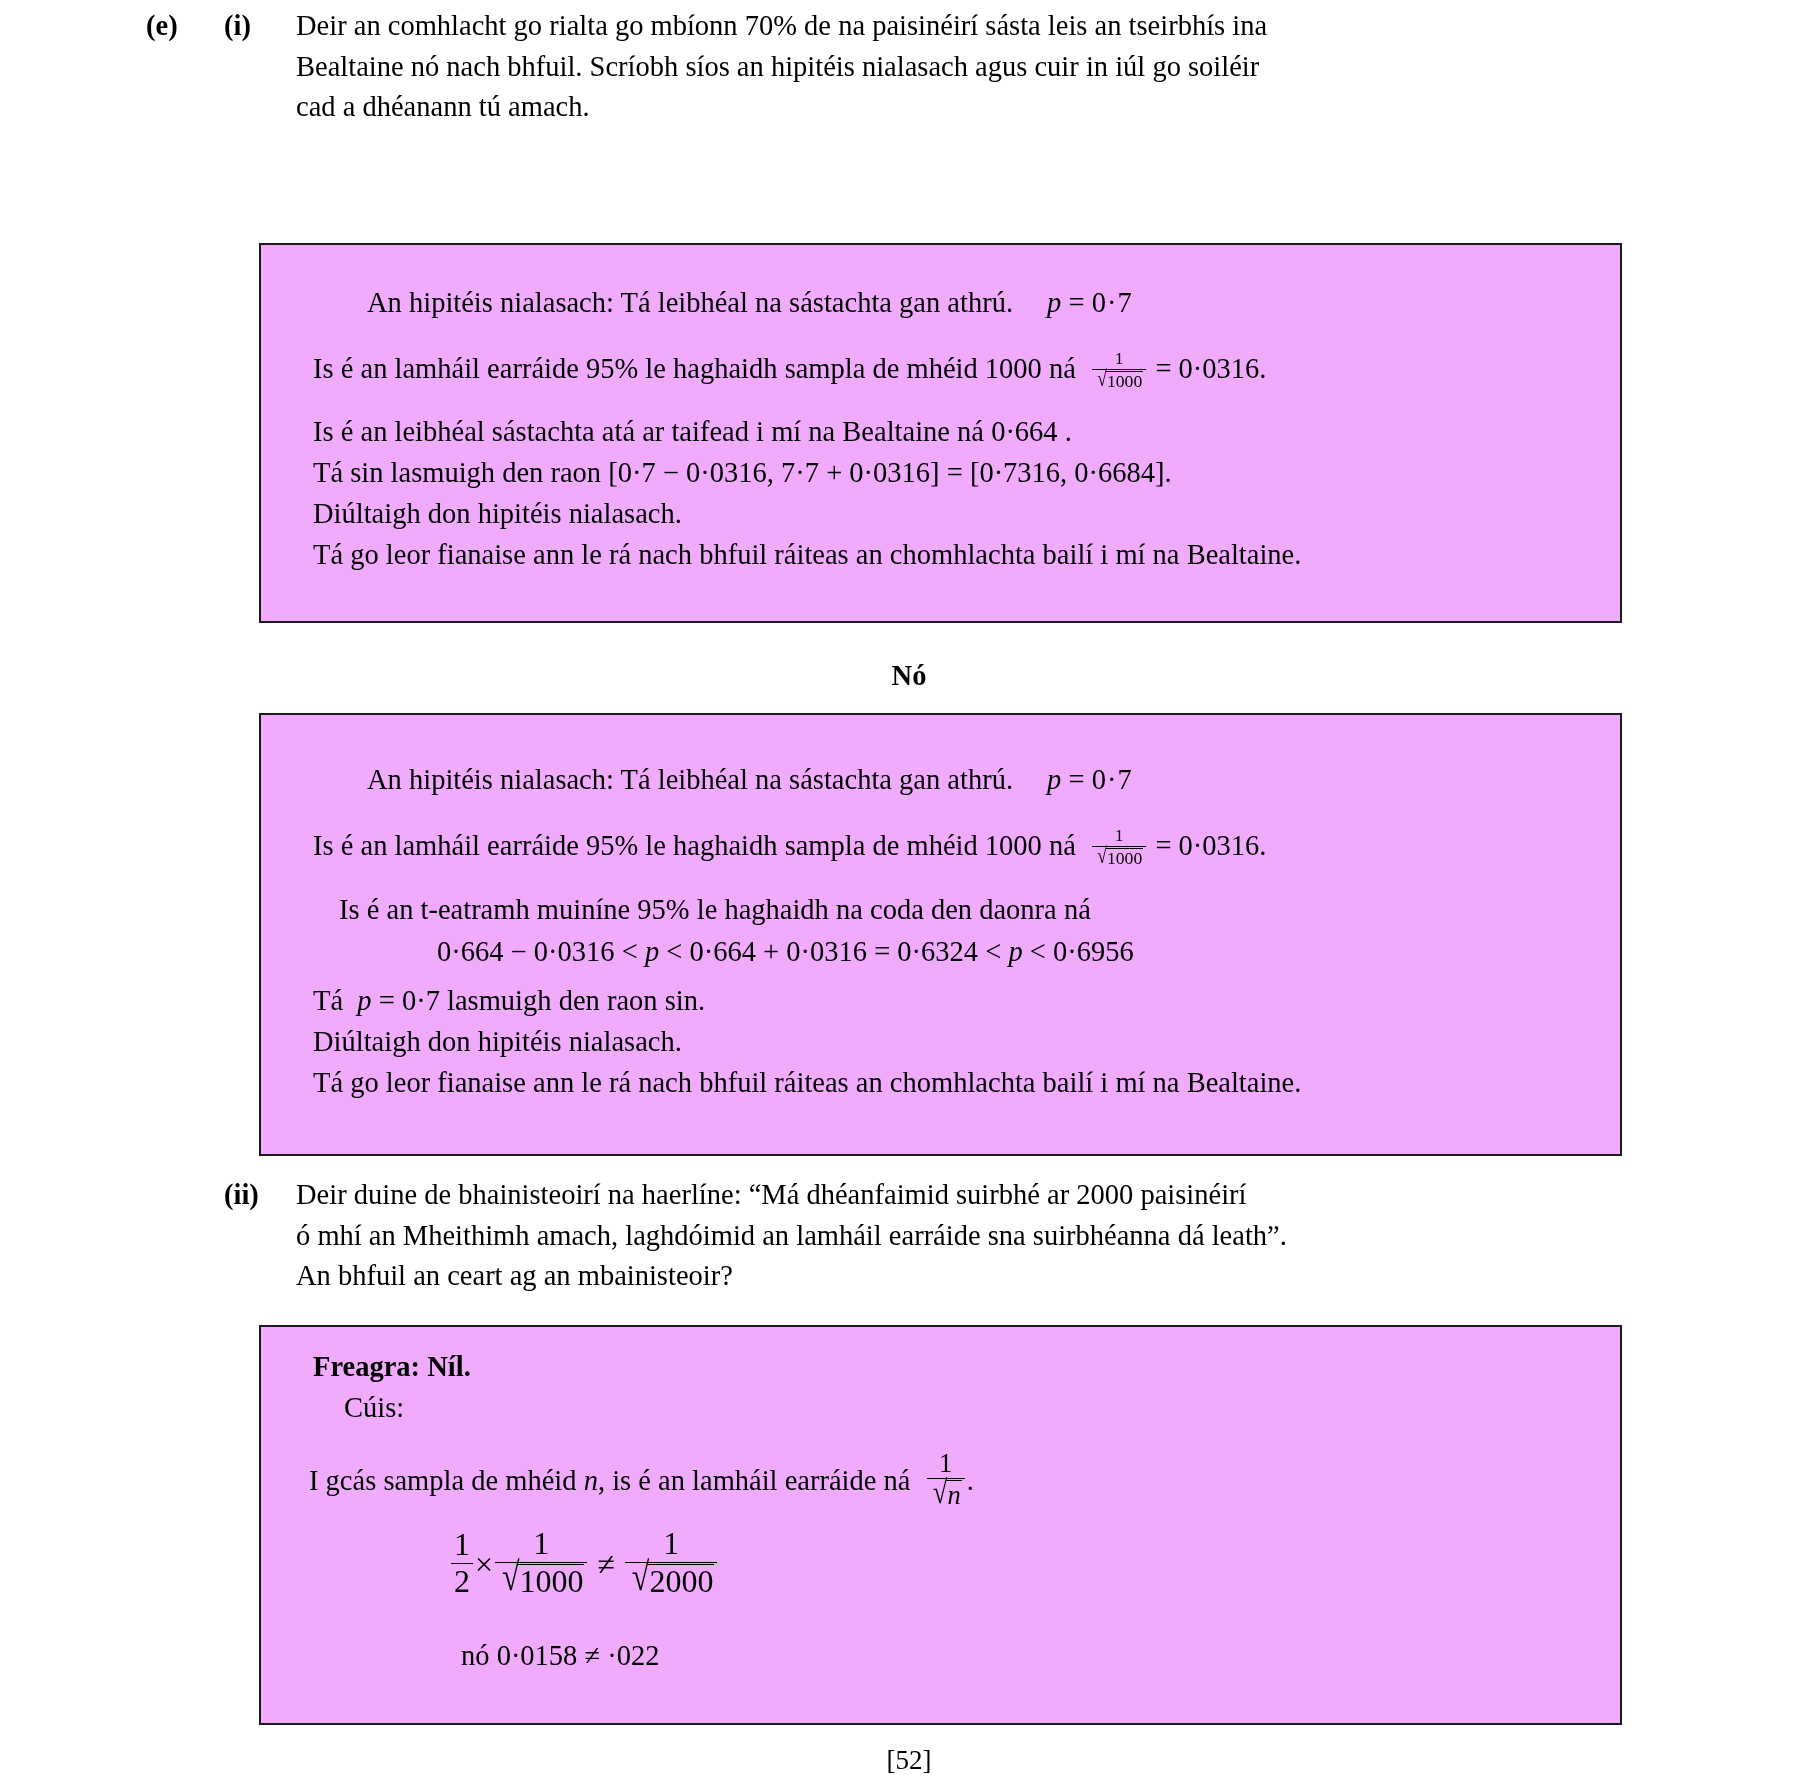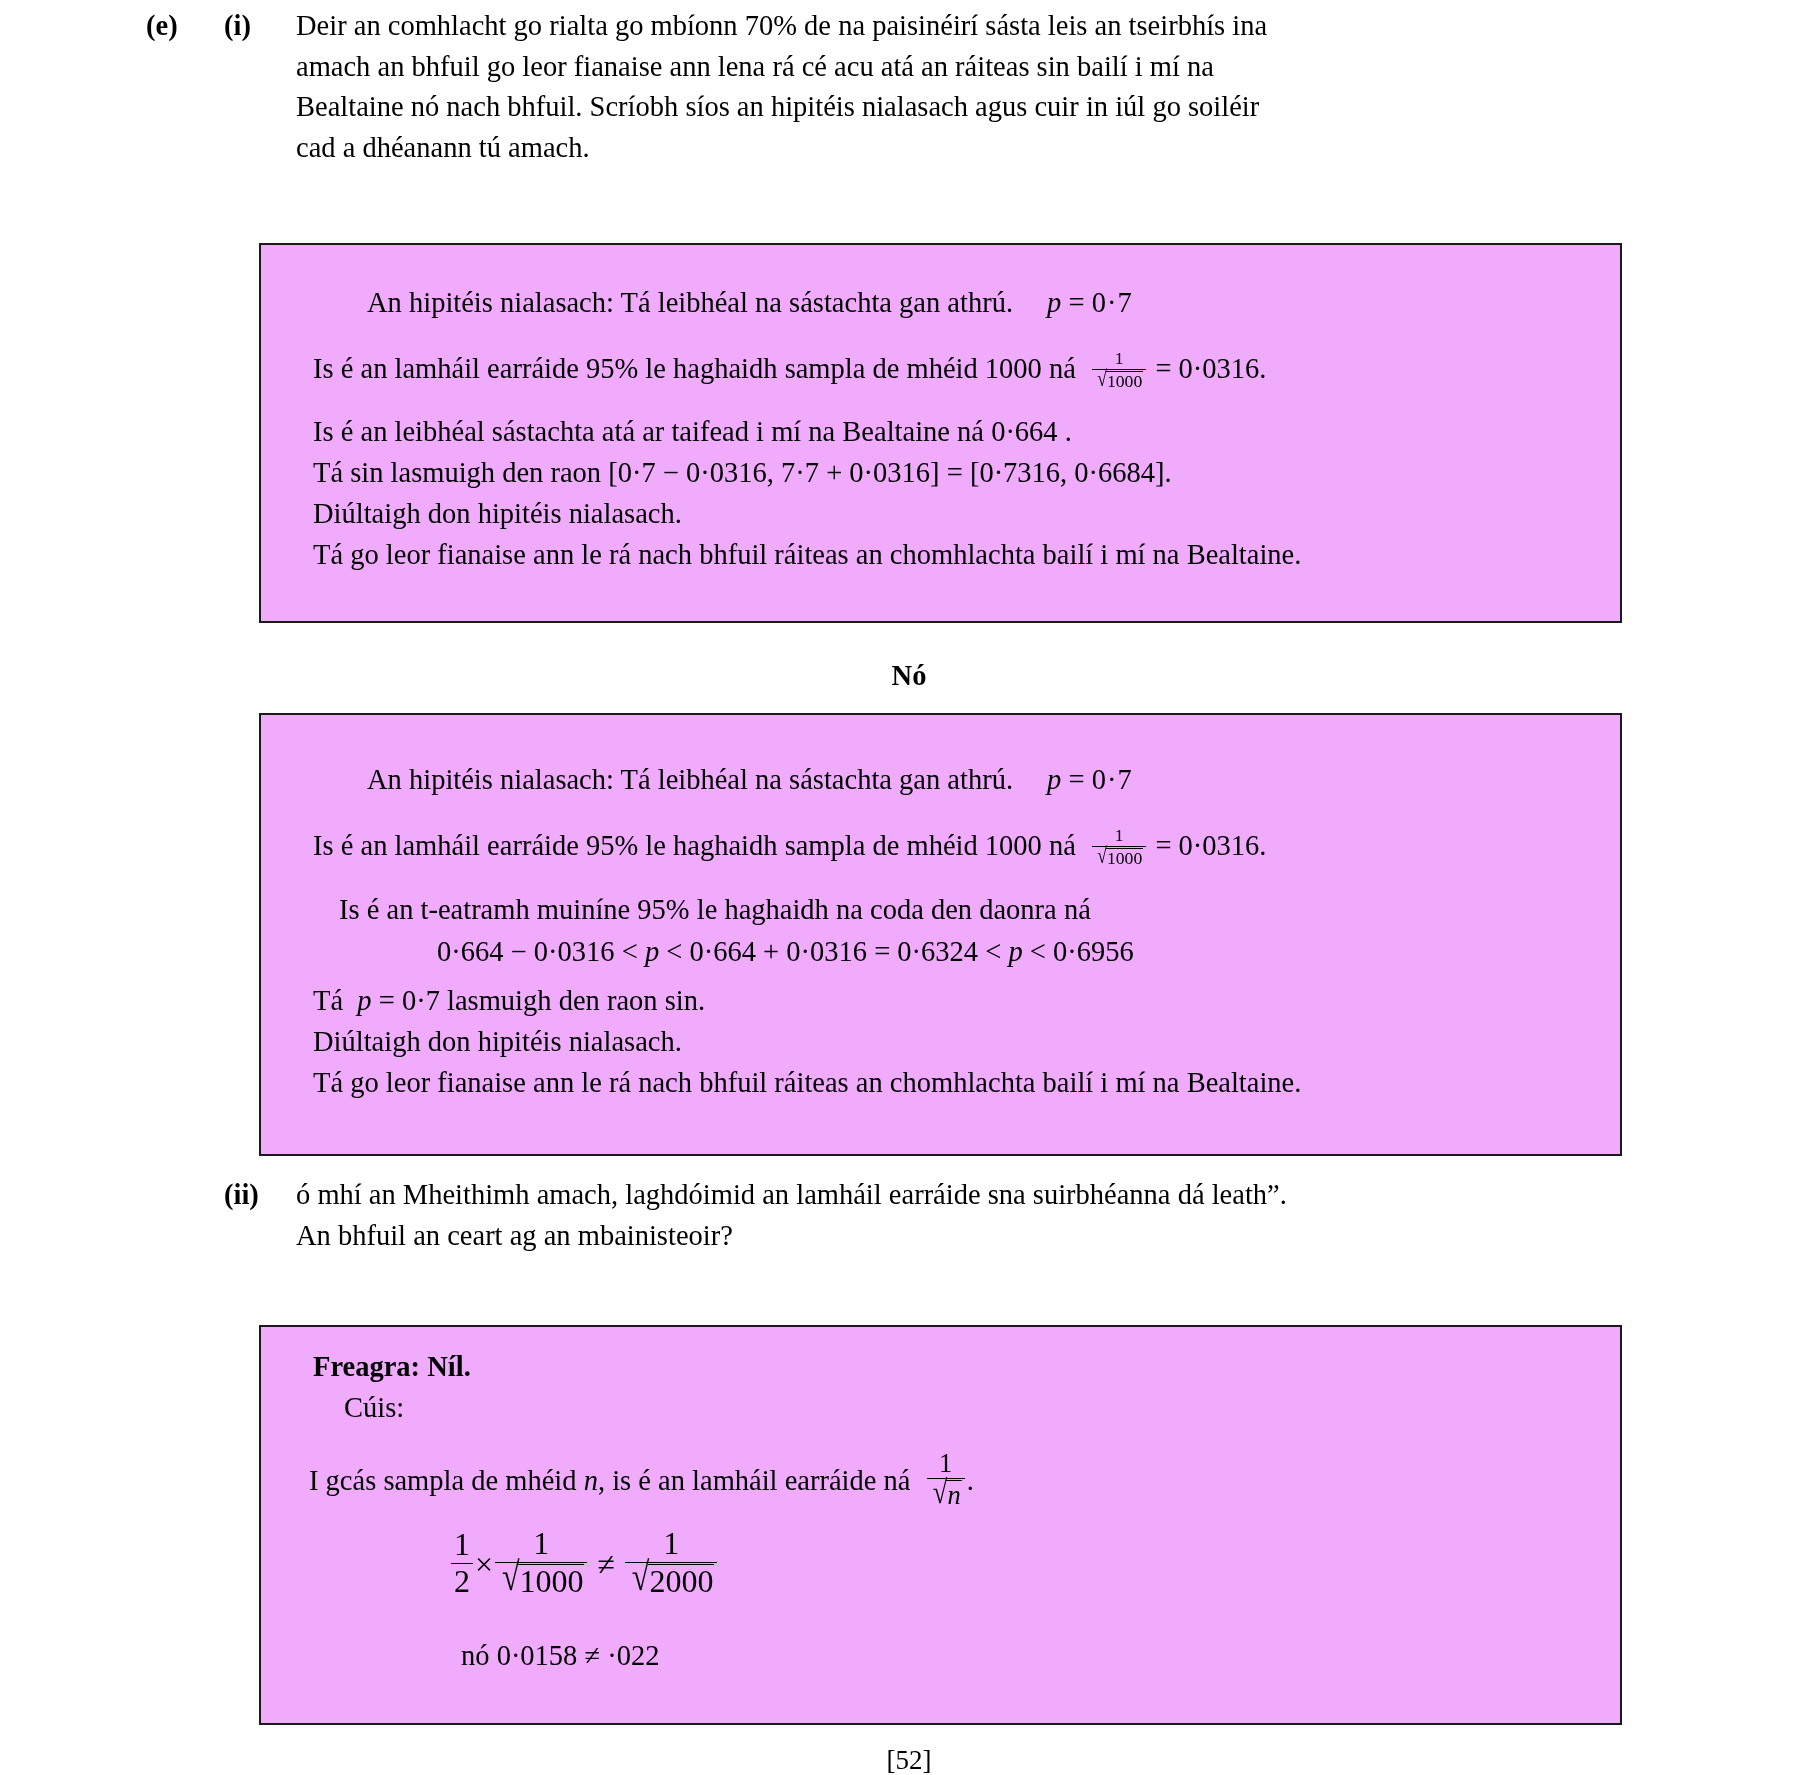--- a/index.html
+++ b/index.html
@@ -138,21 +138,20 @@
 </head>
 <body>
 
 <div class="page">
 
   <div class="part-row" style="left:146px; top:6px; width:1400px;">
     <div class="col-letter label-bold">(e)</div>
     <div class="col-roman label-bold">(i)</div>
     <div class="col-body qtext">
       <span class="blk">Deir an comhlacht go rialta go mbíonn 70% de na paisinéirí sásta leis an tseirbhís ina</span>
-      <span class="blk">amach an bhfuil go leor fianaise ann lena rá cé acu atá an ráiteas sin bailí i mí na</span>
       <span class="blk">Bealtaine nó nach bhfuil.  Scríobh síos an hipitéis nialasach agus cuir in iúl go soiléir</span>
       <span class="blk">cad a dhéanann tú amach.</span>
     </div>
   </div>
 
   <div class="answer-box" style="left:259px; top:243px; width:1363px; height:380px;">
     <div class="box-inner">
 
       <div class="bline" style="position:absolute; left:106px; top:44px;">
         <span>An hipitéis nialasach:  Tá leibhéal na sástachta gan athrú.</span><span style="display:inline-block;width:34px"></span><span class="mi">p</span>&nbsp;<span>=</span>&nbsp;<span>0</span><span class="dotop">·</span><span>7</span>
@@ -207,20 +206,21 @@
 
       <div class="bline" style="position:absolute; left:52px; top:313px;">Diúltaigh don hipitéis nialasach.</div>
 
       <div class="bline" style="position:absolute; left:52px; top:354px;">Tá go leor fianaise ann le rá nach bhfuil ráiteas an chomhlachta bailí i mí na Bealtaine.</div>
     </div>
   </div>
 
   <div class="part-row" style="left:224px; top:1175px; width:1330px;">
     <div class="col-roman label-bold">(ii)</div>
     <div class="col-body qtext">
+      <span class="blk">Deir duine de bhainisteoirí na haerlíne: “Má dhéanfaimid suirbhé ar 2000 paisinéirí</span>
       <span class="blk">ó mhí an Mheithimh amach, laghdóimid an lamháil earráide sna suirbhéanna dá leath”.</span>
       <span class="blk">An bhfuil an ceart ag an mbainisteoir?</span>
     </div>
   </div>
 
   <div class="answer-box" style="left:259px; top:1325px; width:1363px; height:400px;">
     <div class="box-inner">
 
       <div class="bline" style="position:absolute; left:52px; top:26px;font-weight:bold;">Freagra: Níl.</div>
 

